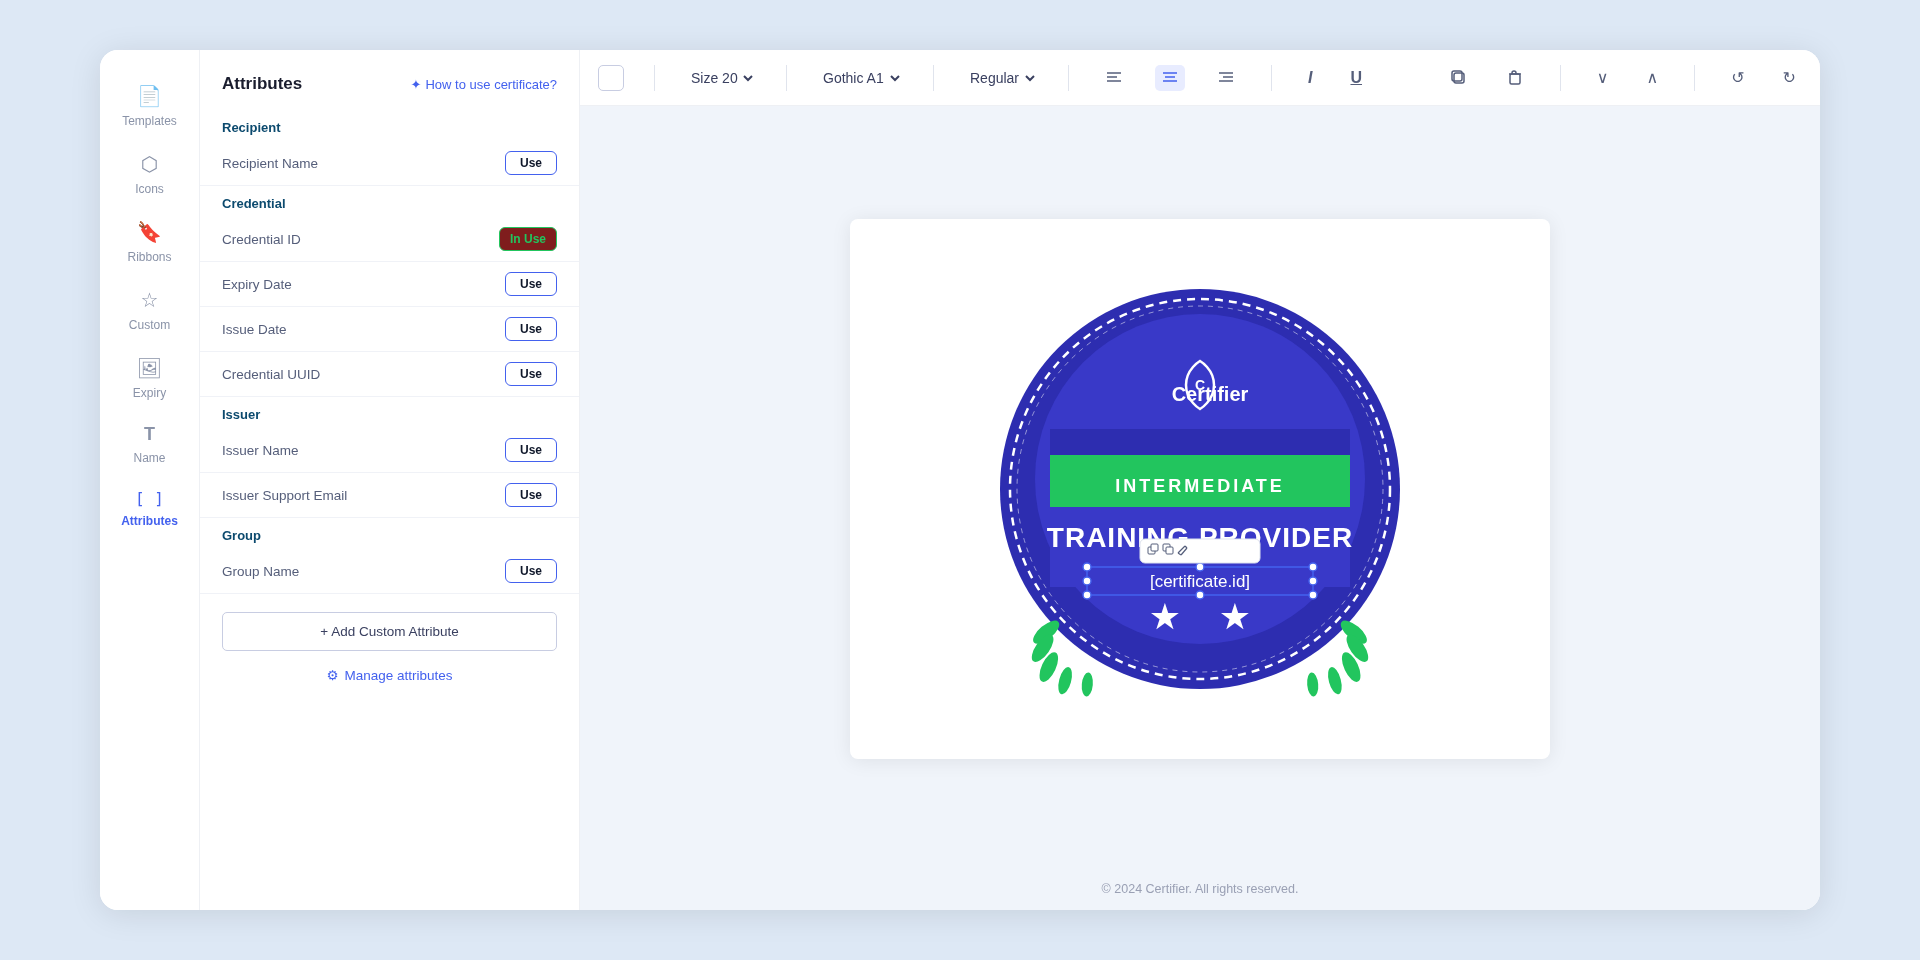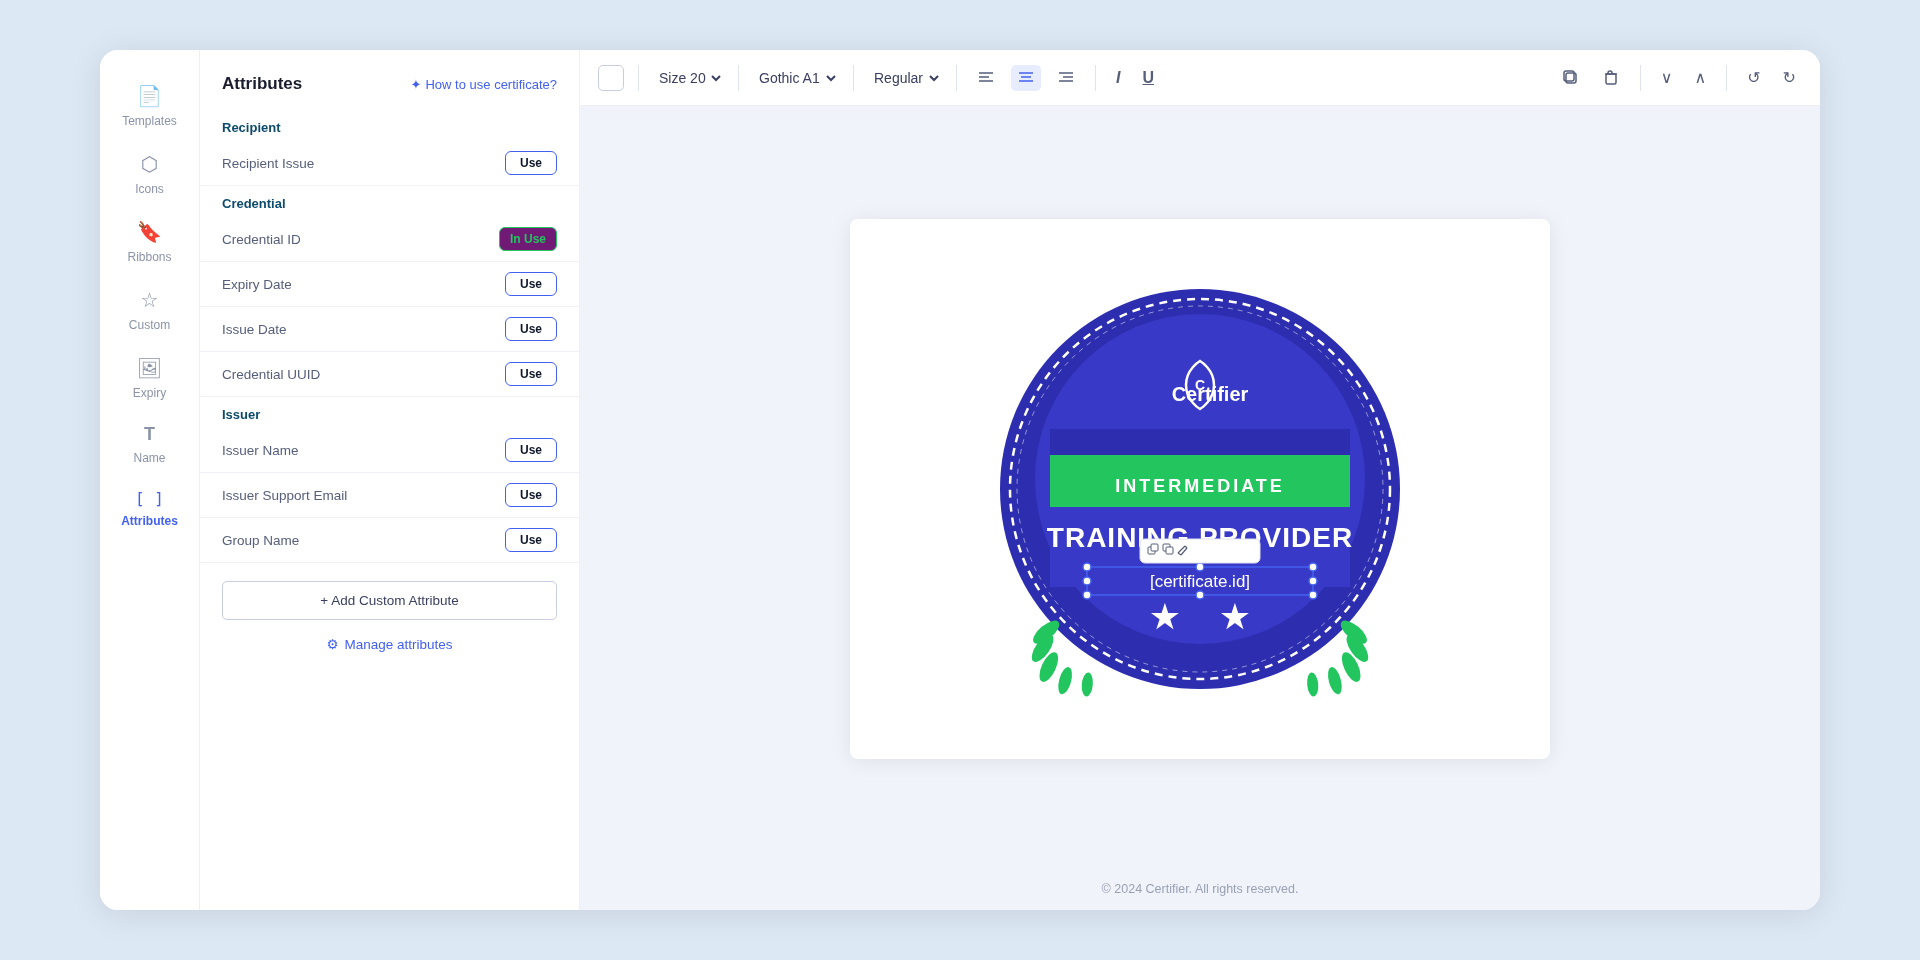--- a/index.html
+++ b/index.html
@@ -104,21 +104,21 @@
       background: #fff;
       color: #0f172a;
       font-size: 12px;
       font-weight: 600;
       padding: 4px 14px;
       border-radius: 6px;
       cursor: pointer;
     }
     .in-use-btn {
       border: 1.5px solid #22c55e;
-      background: #701a75;
+      background: #7f1d1d;
       color: #22c55e;
       font-size: 12px;
       font-weight: 600;
       padding: 4px 10px;
       border-radius: 6px;
       cursor: pointer;
     }
     .add-custom-btn {
       margin: 18px 22px 10px;
       border: 1.5px solid #c8cde2;
@@ -151,21 +151,21 @@
       background: #f0f4fa;
     }
     
     .toolbar {
       background: #fff;
       border-bottom: 1px solid #eef0f4;
       height: 56px;
       display: flex;
       align-items: center;
       padding: 0 18px;
-      gap: 10px;
+      gap: 26px;
     }
     .toolbar-color-box {
       width: 26px;
       height: 26px;
       border: 1.5px solid #c8cde2;
       border-radius: 5px;
       background: #fff;
       cursor: pointer;
     }
     .toolbar-divider {
@@ -264,21 +264,21 @@
     <div class="panel-header">
       <span class="panel-title">Attributes</span>
       <a class="how-to-link">
         <span class="star-icon">✦</span>
         <span>How to use certificate?</span>
       </a>
     </div>
 
     <div class="section-title">Recipient</div>
     <div class="attribute-row">
-      <span class="attribute-label">Recipient Issue</span>
+      <span class="attribute-label">Recipient Name</span>
       <button class="use-btn">Use</button>
     </div>
 
     <div class="section-title">Credential</div>
     <div class="attribute-row">
       <span class="attribute-label">Credential ID</span>
       <button class="in-use-btn">In Use</button>
     </div>
     <div class="attribute-row">
       <span class="attribute-label">Expiry Date</span>
@@ -296,20 +296,21 @@
     <div class="section-title">Issuer</div>
     <div class="attribute-row">
       <span class="attribute-label">Issuer Name</span>
       <button class="use-btn">Use</button>
     </div>
     <div class="attribute-row">
       <span class="attribute-label">Issuer Support Email</span>
       <button class="use-btn">Use</button>
     </div>
 
+    <div class="section-title">Group</div>
     <div class="attribute-row">
       <span class="attribute-label">Group Name</span>
       <button class="use-btn">Use</button>
     </div>
 
     <button class="add-custom-btn">+ Add Custom Attribute</button>
 
     <a class="manage-link">
       <span>⚙</span>
       <span>Manage attributes</span>

